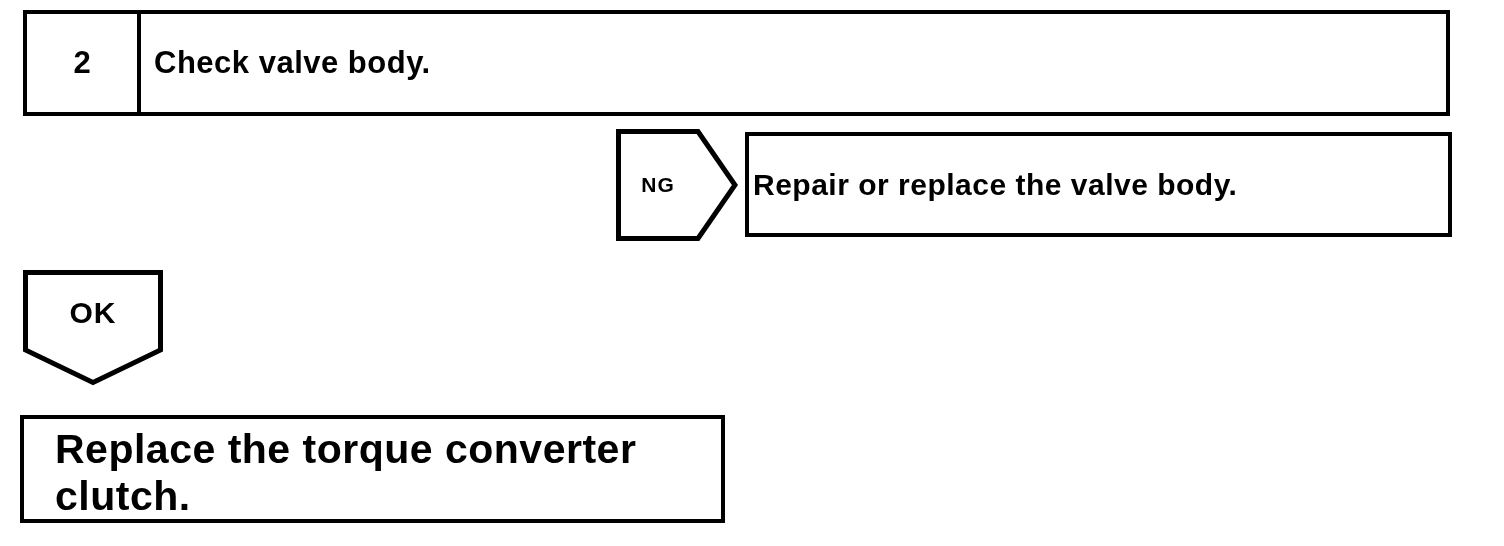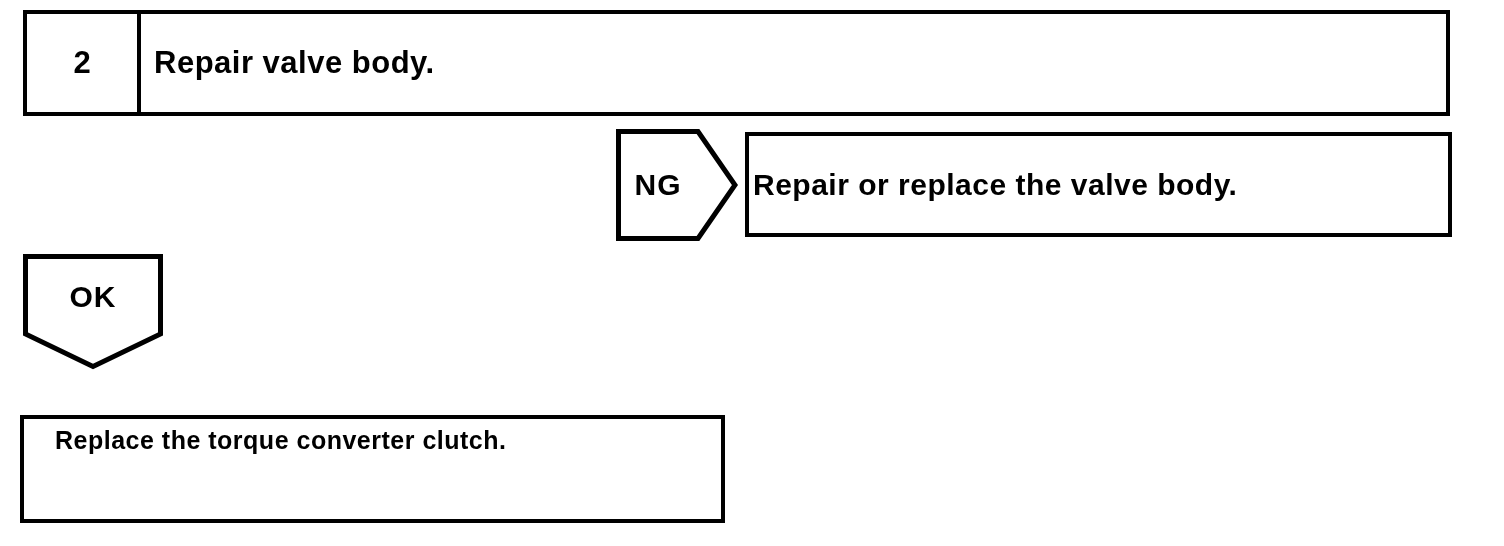--- a/index.html
+++ b/index.html
@@ -62,21 +62,21 @@
   }
   .ng-label {
     position: absolute;
     left: 0;
     top: 0;
     width: 84px;
     height: 112px;
     display: flex;
     align-items: center;
     justify-content: center;
-    font-size: 30px;
+    font-size: 21px;
     letter-spacing: 1px;
   }
   
   .ng-result-box {
     position: absolute;
     left: 745px;
     top: 132px;
     width: 707px;
     height: 105px;
     border: 4px solid #000000;
@@ -84,21 +84,21 @@
     display: flex;
     align-items: center;
     padding-left: 4px;
     font-size: 30px;
     letter-spacing: 0.5px;
   }
   
   .ok-connector {
     position: absolute;
     left: 23px;
-    top: 254px;
+    top: 270px;
     width: 140px;
     height: 116px;
   }
   .ok-connector svg {
     position: absolute;
     left: 0;
     top: 0;
     display: block;
   }
   .ok-label {
@@ -116,32 +116,32 @@
   
   .final-box {
     position: absolute;
     left: 20px;
     top: 415px;
     width: 705px;
     height: 108px;
     border: 4px solid #000000;
     box-sizing: border-box;
     padding: 7px 0 0 31px;
-    font-size: 25px;
+    font-size: 41px;
     letter-spacing: 0.5px;
   }
 </style>
 </head>
 <body>
 
 <div class="canvas">
 
   <div class="step-box">
     <div class="step-number">2</div>
-    <div class="step-text">Repair valve body.</div>
+    <div class="step-text">Check valve body.</div>
   </div>
 
   <div class="ng-connector">
     <svg width="122" height="112" viewBox="0 0 122 112">
       <polygon points="2.5,2.5 82,2.5 119,56 82,109.5 2.5,109.5" fill="#ffffff" stroke="#000000" stroke-width="5"></polygon>
     </svg>
     <span class="ng-label">NG</span>
   </div>
 
   <div class="ng-result-box">

